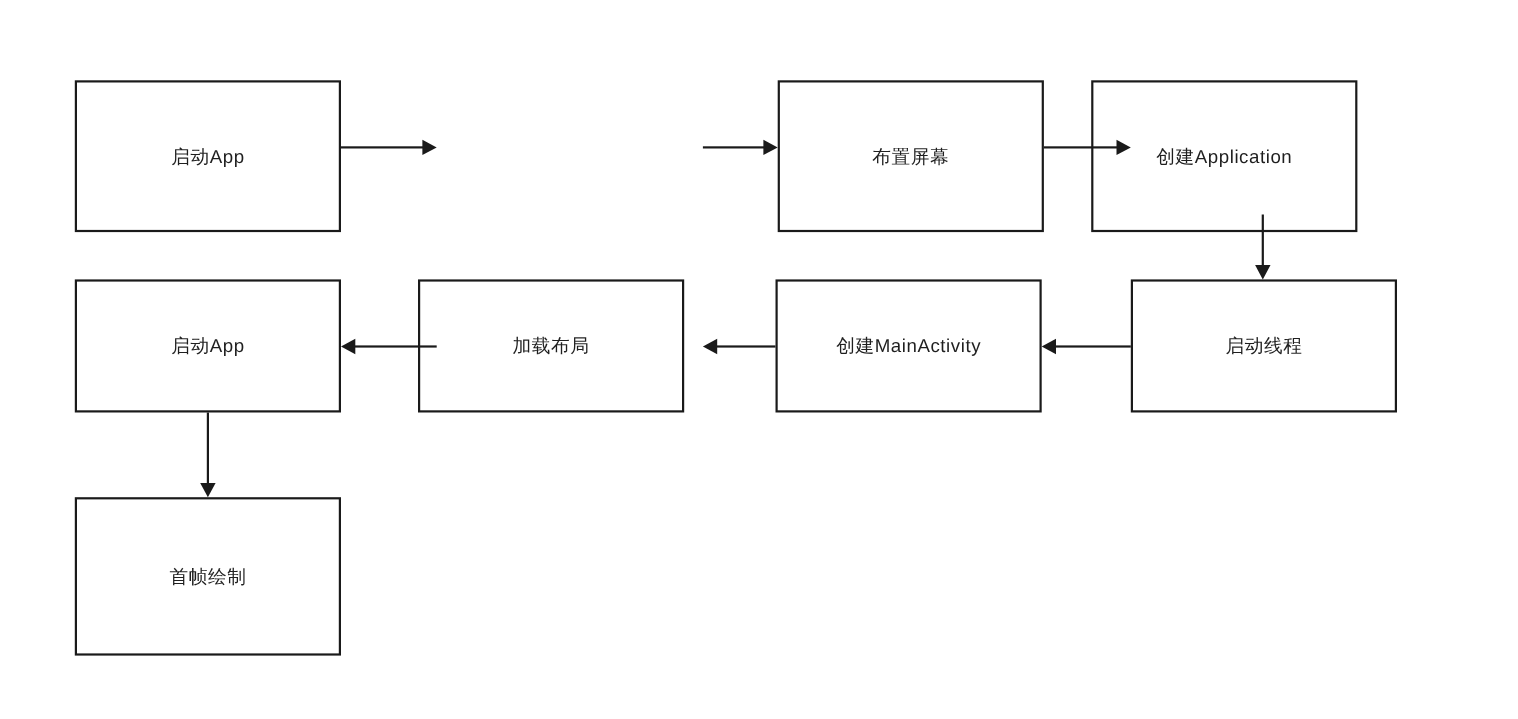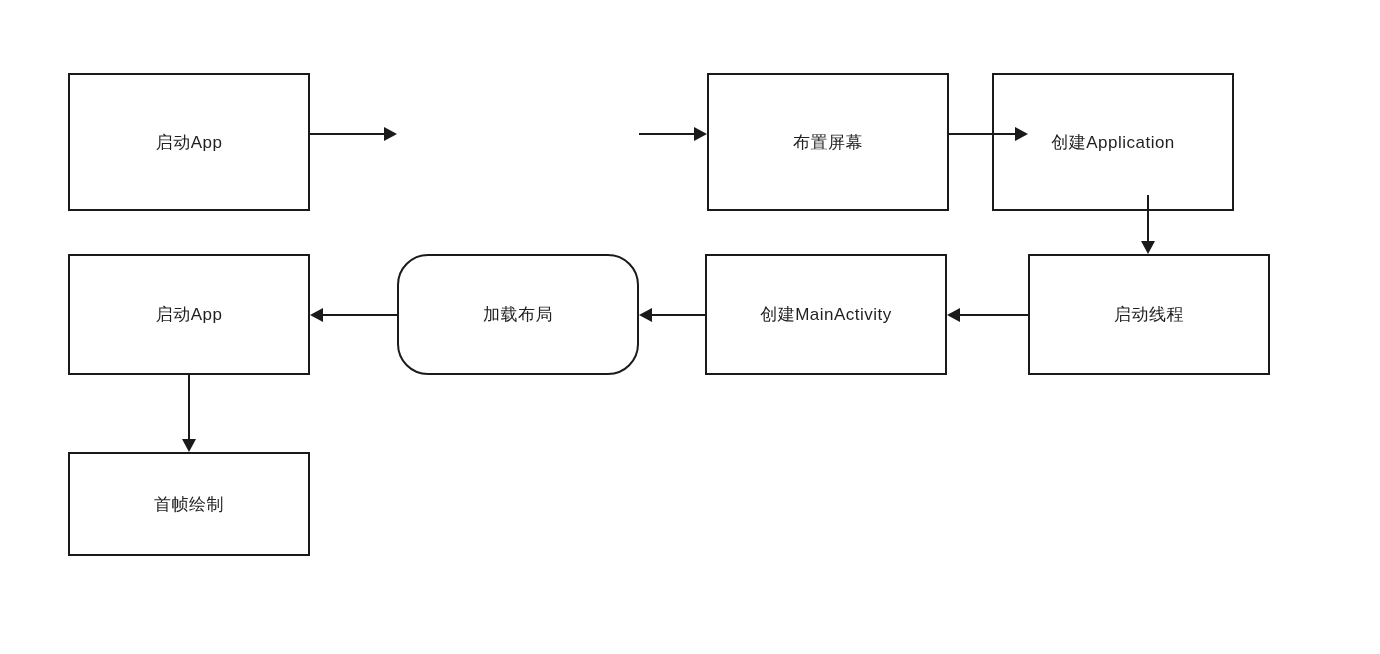--- a/index.html
+++ b/index.html
@@ -90,31 +90,31 @@
   <div class="flow-node" style="left:707px; top:73px;">
     <span class="node-label">布置屏幕</span>
   </div>
   <div class="flow-node" style="left:992px; top:73px;">
     <span class="node-label">创建Application</span>
   </div>
 
   <div class="flow-node" style="left:68px; top:254px; height:121px;">
     <span class="node-label">启动App</span>
   </div>
-  <div class="flow-node" style="left:397px; top:254px; height:121px;border-radius:31px;">
+  <div class="flow-node" style="left:380px; top:254px; height:121px;">
     <span class="node-label">加载布局</span>
   </div>
   <div class="flow-node" style="left:705px; top:254px; height:121px;align-items:center;">
     <span class="node-label">创建MainActivity</span>
   </div>
   <div class="flow-node" style="left:1028px; top:254px; height:121px;font-family:Liberation Serif, serif;">
     <span class="node-label">启动线程</span>
   </div>
 
-  <div class="flow-node" style="left:68px; top:452px; height:104px;font-family:Liberation Serif, serif;">
+  <div class="flow-node" style="left:68px; top:452px; height:144px;font-family:Liberation Serif, serif;">
     <span class="node-label">首帧绘制</span>
   </div>
 
   <div class="arrow arrow-right" style="left:310px; top:127px; width:87px;">
     <div class="line-h"></div>
       <div class="head"></div>
   </div>
   <div class="arrow arrow-right" style="left:639px; top:127px; width:68px;">
     <div class="line-h"></div>
       <div class="head"></div>

